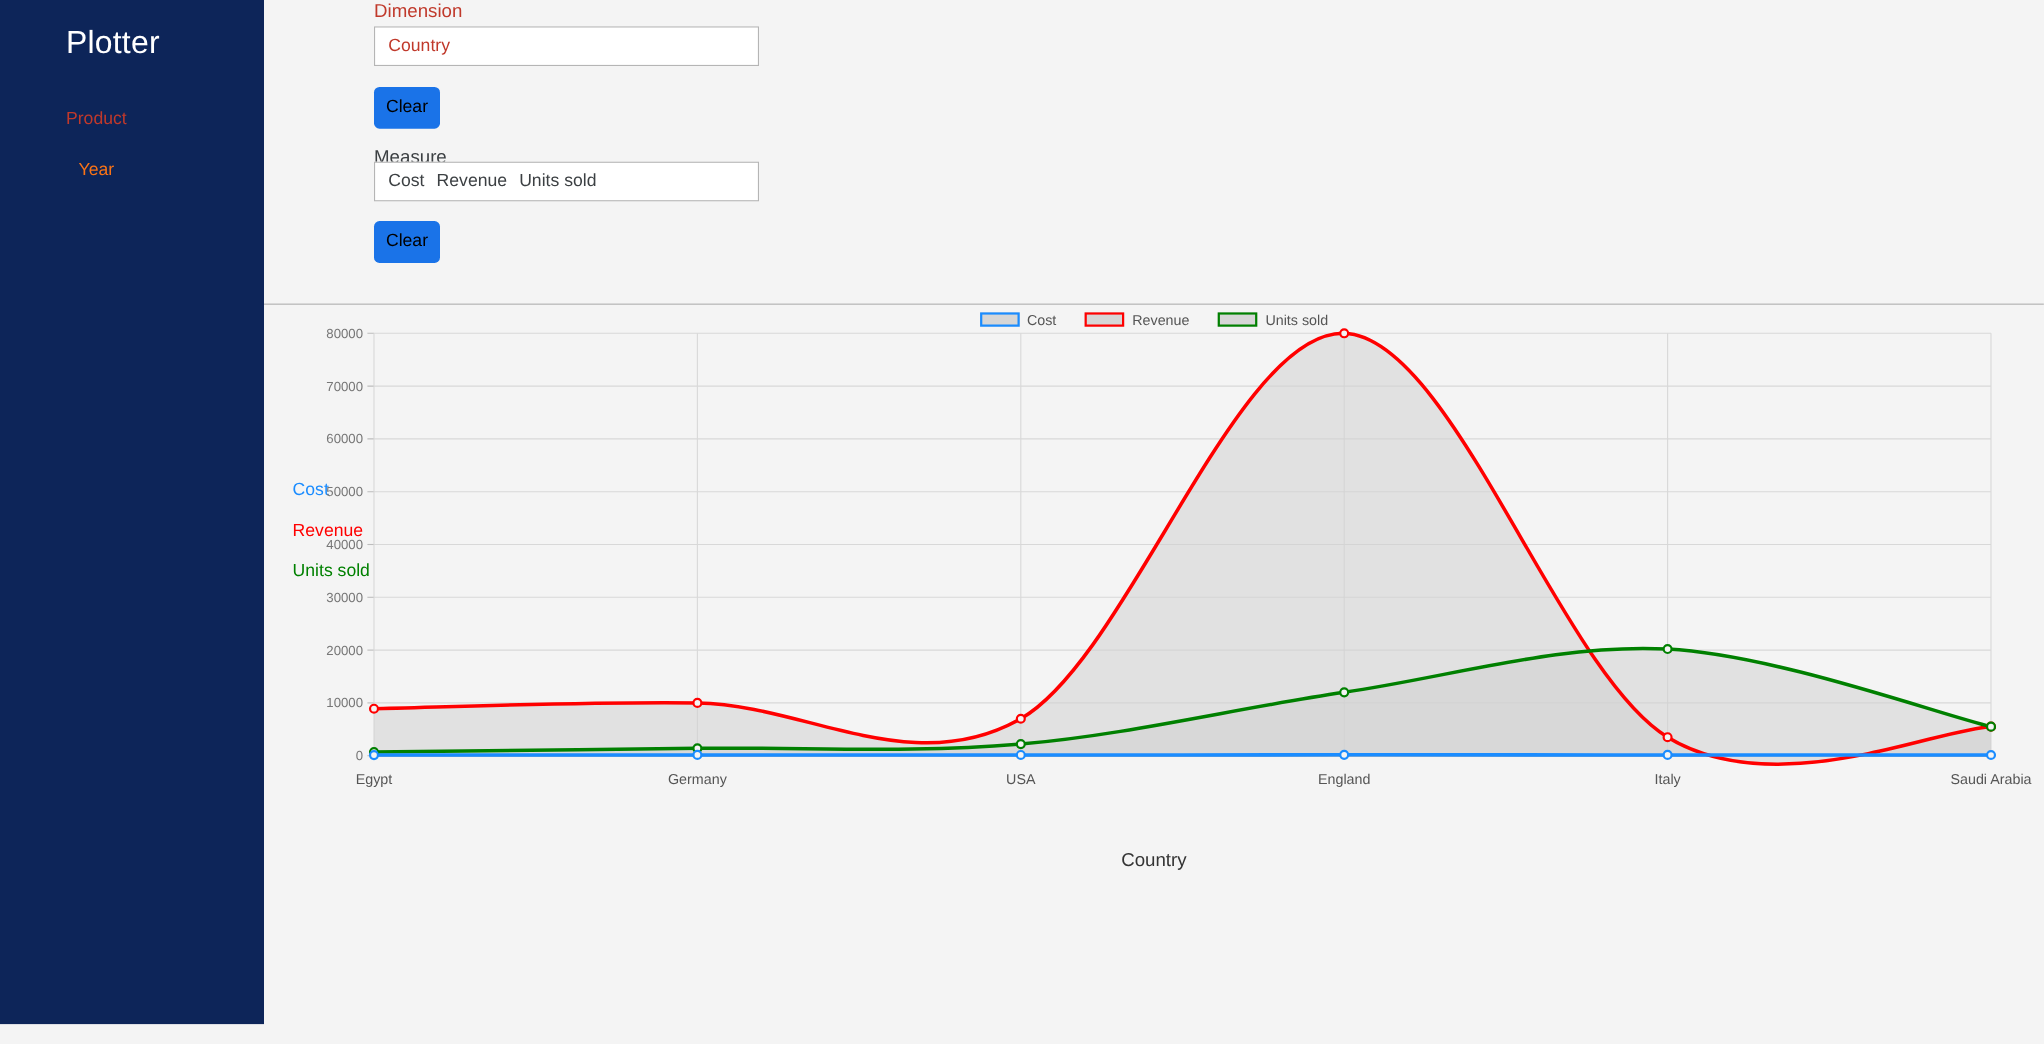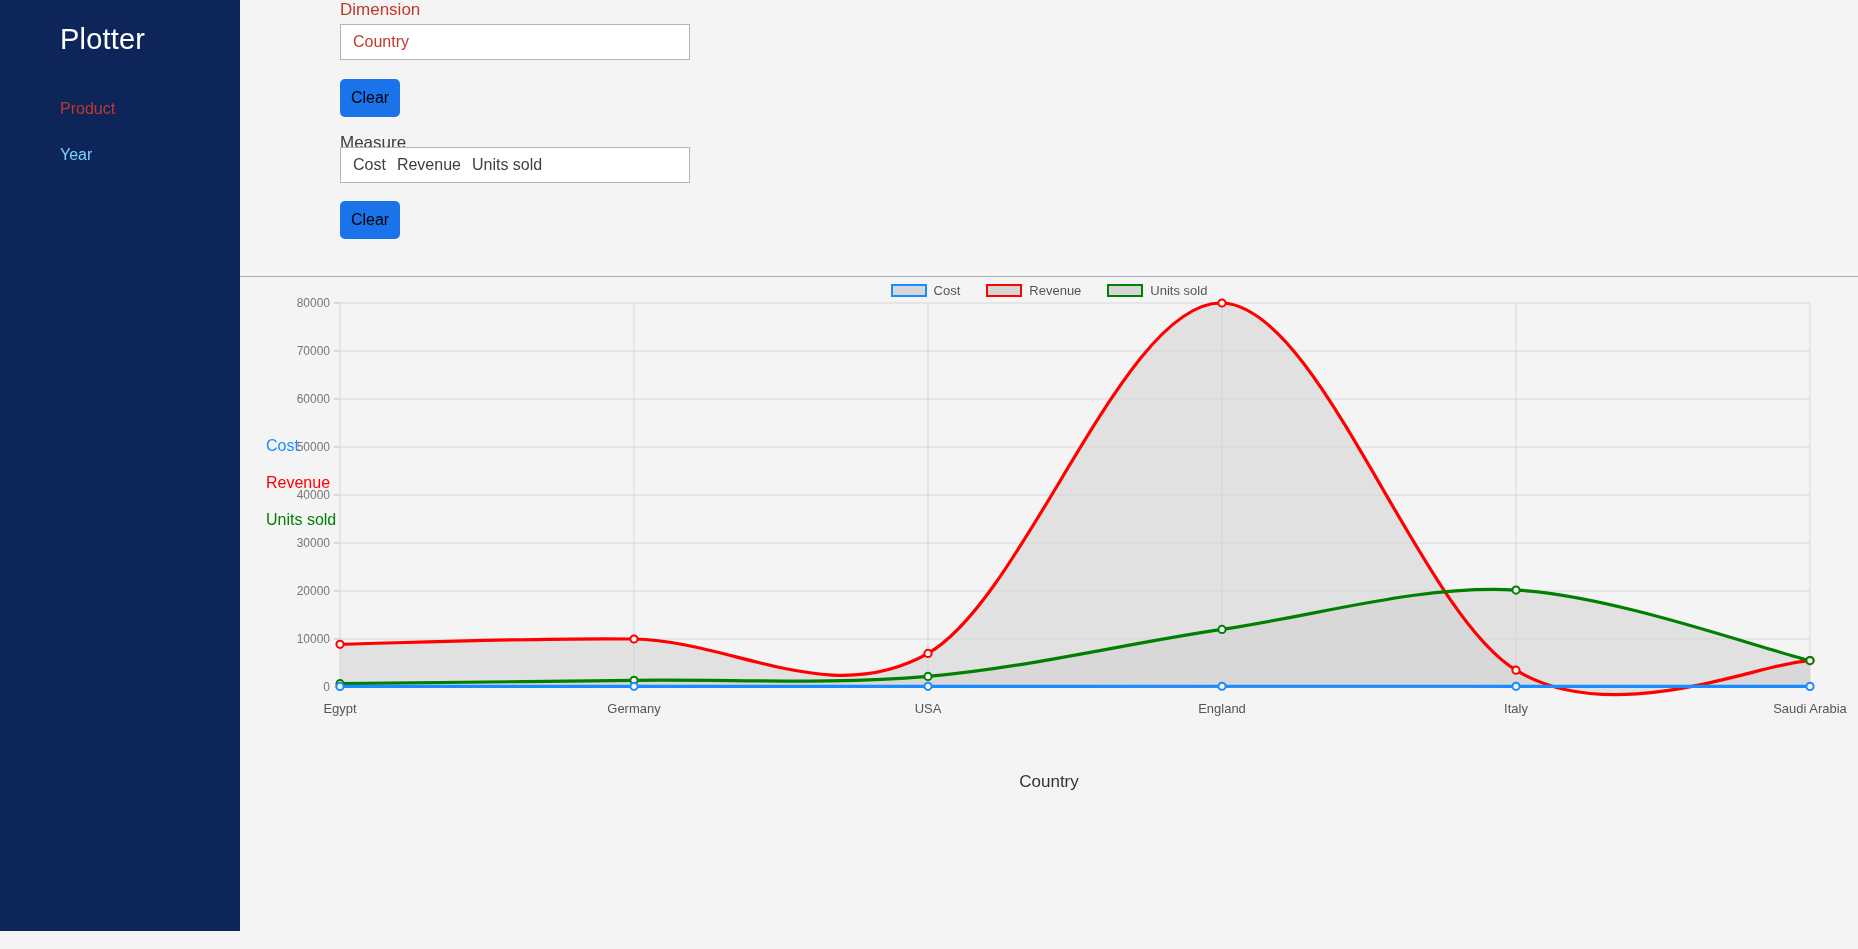--- a/index.html
+++ b/index.html
@@ -142,21 +142,21 @@
     font-size:17px; color:#333;
   }
 </style>
 </head>
 <body>
 
 <div id="sidebar" style="background: rgb(13, 37, 89);">
   <div class="brand">Plotter</div>
   <nav class="nav">
     <a href="#" style="color: rgb(192, 57, 43);">Product</a>
-    <a href="#" style="color: #7dd3fc;">Year</a>
+    <a href="#" style="color: #f97316; text-align: center;">Year</a>
   </nav>
 </div>
 
 <div id="main">
 
   <div id="controls">
 
     <div class="field-label dim">Dimension</div>
 
     <div class="field-box dim">

